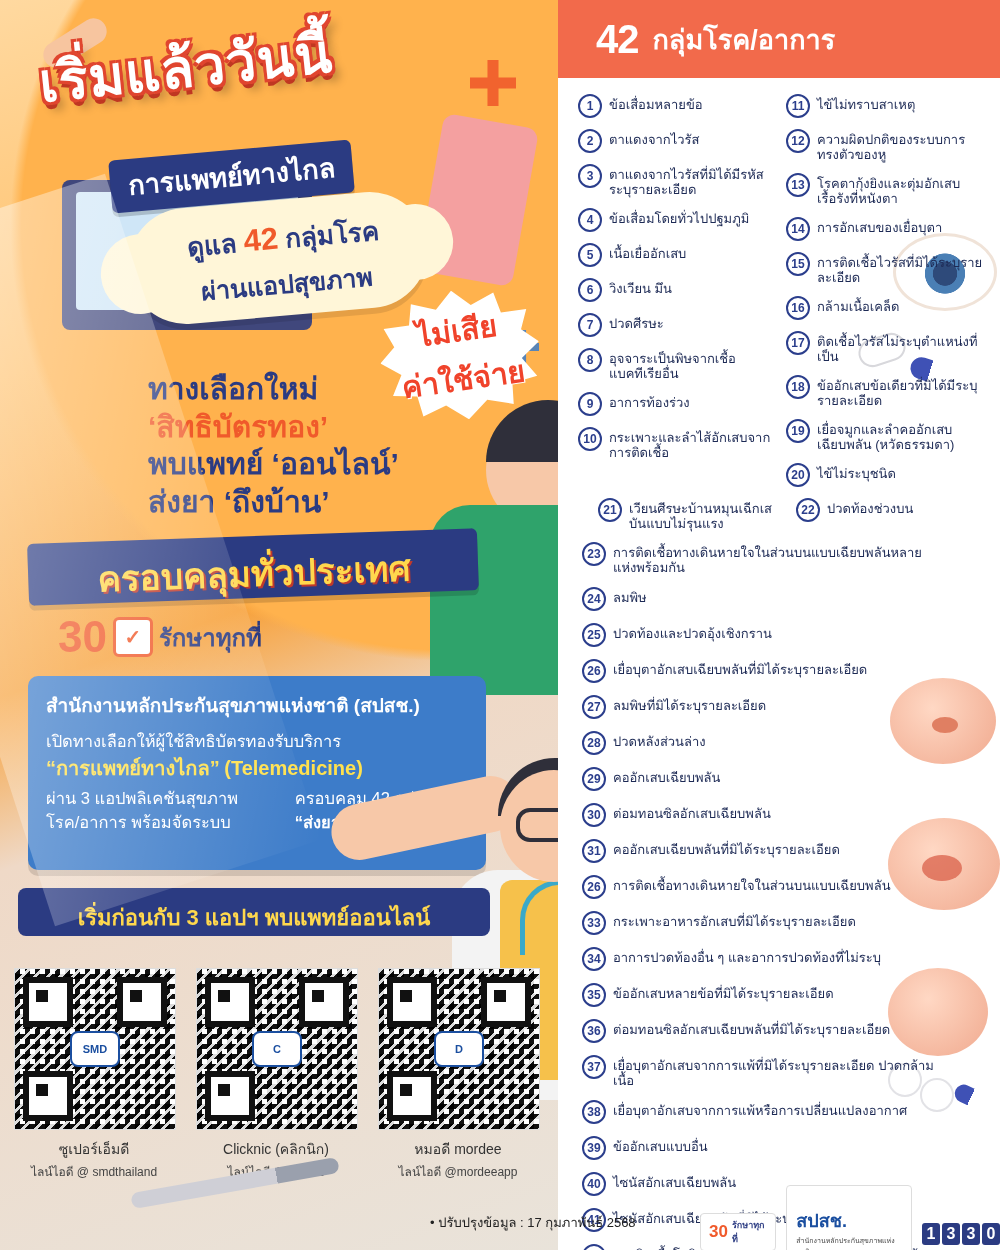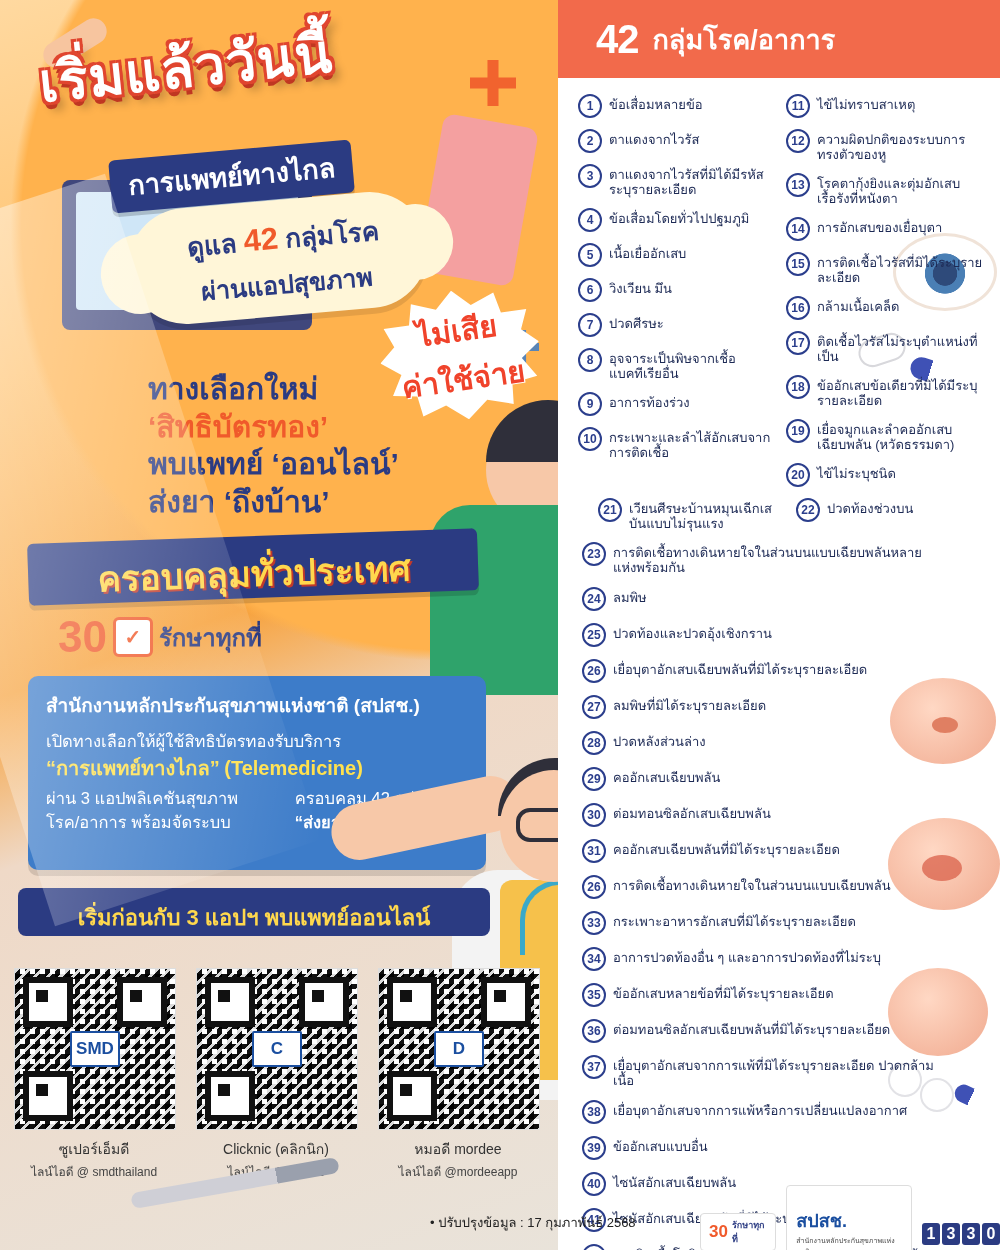--- a/index.html
+++ b/index.html
@@ -172,22 +172,22 @@
       repeating-linear-gradient(0deg,#111 0 5px,transparent 5px 10px);
     background-size:10px 10px,10px 10px;
     background-blend-mode:multiply;
   }
   .qr-mask{position:absolute;inset:0;background:
       repeating-linear-gradient(135deg,rgba(255,255,255,.85) 0 3px,rgba(255,255,255,0) 3px 9px);}
   .finder{position:absolute;width:38px;height:38px;border:6px solid #111;background:#fff;}
   .finder::after{content:"";position:absolute;left:7px;top:7px;width:12px;height:12px;background:#111;}
   .f-tl{left:8px;top:8px;} .f-tr{right:8px;top:8px;} .f-bl{left:8px;bottom:8px;}
   .qr-logo{position:absolute;left:50%;top:50%;transform:translate(-50%,-50%);
-    width:46px;height:32px;background:#fff;border:2px solid #1b4fa0;border-radius:2px;
-    display:flex;align-items:center;justify-content:center;font-size:17px;font-weight:bold;color:#1b4fa0;}
+    width:46px;height:32px;background:#fff;border:2px solid #1b4fa0;border-radius:8px;
+    display:flex;align-items:center;justify-content:center;font-size:11px;font-weight:bold;color:#1b4fa0;}
   .qrname{text-align:center;font-size:14px;font-weight:normal;color:#333;margin-top:8px;}
   .qrsub{text-align:center;font-size:12px;color:#444;margin-top:2px;}
 
   
   .foot-note{position:absolute;left:430px;top:1212px;font-size:13px;color:#222;text-align:right;}
   .foot-right{position:absolute;left:700px;top:1185px;display:flex;align-items:center;gap:10px;}
   .f30{background:#fff;border:1px solid #ddd;border-radius:4px;padding:4px 8px;display:flex;align-items:center;gap:4px;}
   .f30 .n{font-size:17px;font-weight:bold;color:#f05a2b;}
   .f30 .t{font-size:9px;color:#2b3b82;font-weight:bold;}
   .nhso{background:#fff;border:1px solid #ddd;border-radius:4px;padding:20px 9px;}

